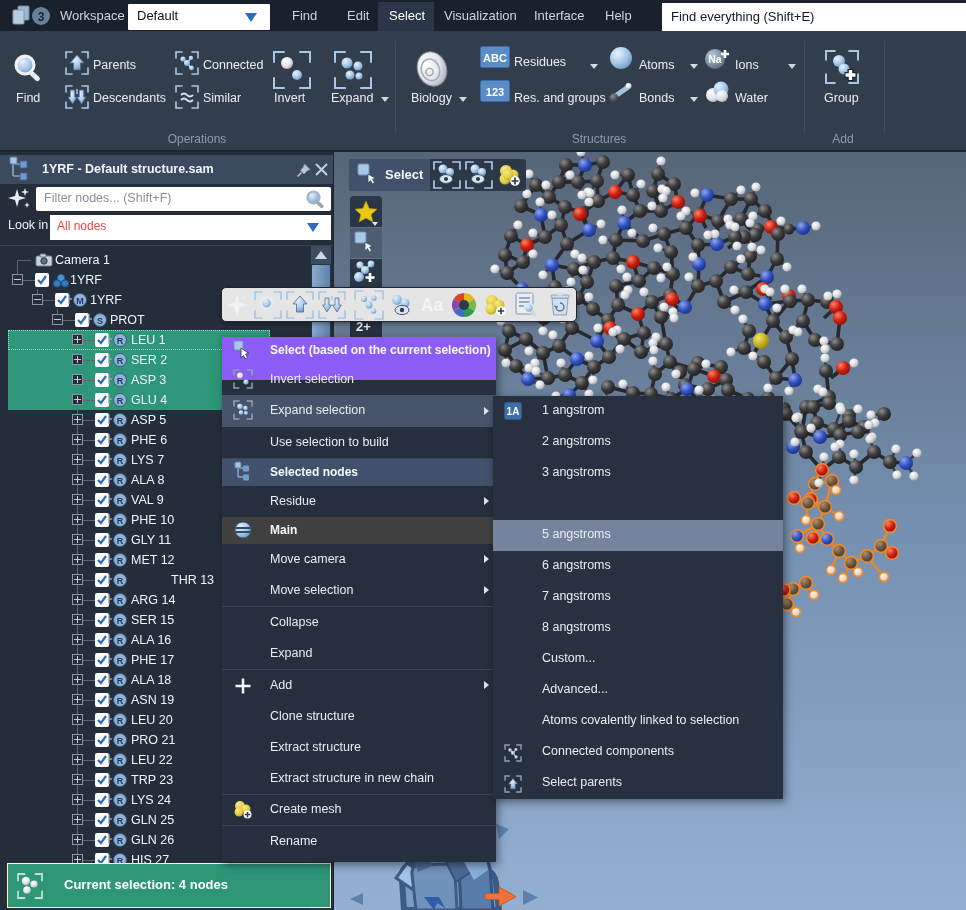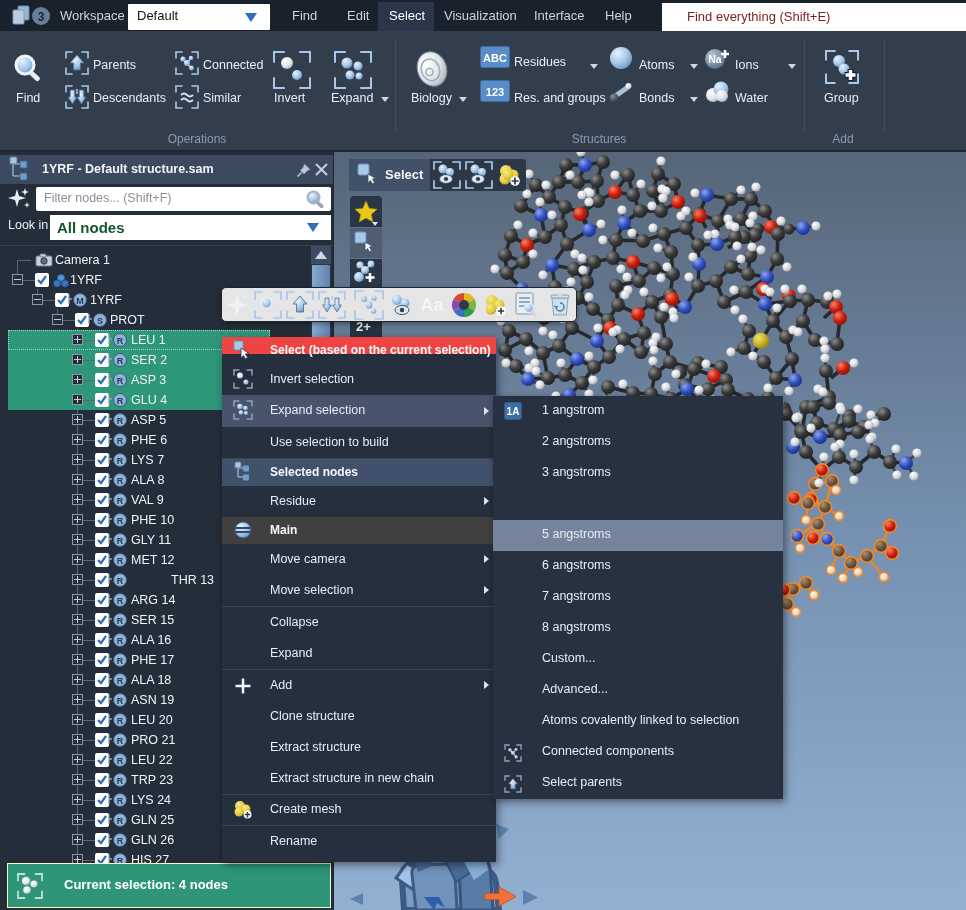--- a/index.html
+++ b/index.html
@@ -6,39 +6,39 @@
 font-family:"Liberation Sans",sans-serif;}
 .abs{position:absolute;}
 #page{position:relative;width:966px;height:910px;}
 
 #topbar{position:absolute;left:0;top:0;width:966px;height:31px;background:#19212d;}
 #topbar .mi{position:absolute;top:0;height:31px;line-height:31px;color:#ccd4de;font-size:13px;}
 #seltab{position:absolute;left:378px;top:2px;width:56px;height:29px;background:#2b3749;}
 #wsdrop{position:absolute;left:128px;top:4px;width:142px;height:26px;background:#fff;border-radius:1px;}
 #wsdrop span{position:absolute;left:9px;top:4px;font-size:13px;color:#111;}
 #findbox{position:absolute;left:662px;top:3px;width:304px;height:28px;background:#fff;}
-#findbox span{position:absolute;left:25px;top:6px;font-size:13px;color:#7f1d1d;}
+#findbox span{position:absolute;left:9px;top:6px;font-size:13px;color:#0f172a;}
 
 #ribbon{position:absolute;left:0;top:31px;width:966px;height:119px;background:#333e4d;}
 .gsep{position:absolute;top:10px;width:1px;height:92px;background:#414d5d;}
 .glabel{position:absolute;top:101px;font-size:12px;color:#8b9cb1;width:120px;text-align:center;}
 .rlab{position:absolute;color:#e9eef4;font-size:12.5px;line-height:14px;}
 
 #mainarea{position:absolute;left:0;top:150px;width:966px;height:760px;background:#1e2631;}
 #viewport{position:absolute;left:334px;top:2px;width:632px;height:758px;
 background:linear-gradient(180deg,#566678 0%,#5f7086 12%,#7590b0 50%,#93b0d2 100%);}
 
 #lpanel{position:absolute;left:0;top:2px;width:333px;height:758px;background:#242d3a;}
 #ptitle{position:absolute;left:0;top:3px;width:333px;height:29px;background:#3b4a5f;}
 #ptitle .t{position:absolute;left:42px;top:7px;font-size:12.5px;font-weight:bold;color:#f2f5f8;}
 #filtin{position:absolute;left:36px;top:35px;width:295px;height:24px;background:#fff;border-radius:2px;}
 #filtin span{position:absolute;left:8px;top:4px;font-size:12.5px;color:#8a9099;}
 .lookin{position:absolute;left:8px;top:66px;font-size:12.5px;color:#eef2f6;}
 #lookdrop{position:absolute;left:50px;top:63px;width:281px;height:25px;background:#fff;}
-#lookdrop span{position:absolute;left:7px;top:4px;font-size:15px;color:#14532d;font-weight:bold;}
+#lookdrop span{position:absolute;left:7px;top:4px;font-size:12px;color:#ef4444;}
 #treesep{position:absolute;left:0;top:93px;width:333px;height:1px;background:#39434f;}
 #tree{position:absolute;left:0;top:94px;width:333px;height:664px;}
 .trow{position:absolute;left:0;width:308px;height:20px;}
 .trow.sel{background:#2e9679;}
 .tlabel{position:absolute;top:3px;font-size:12.5px;color:#f0f4f8;white-space:nowrap;}
 .tline{position:absolute;background:#5a6576;}
 .ebox{position:absolute;width:11px;height:11px;border:1px solid #8b96a6;background:#242d3a;}
 .ebox .h{position:absolute;left:1px;top:4px;width:7px;height:1px;background:#c5cdd8;}
 .ebox .v{position:absolute;left:4px;top:1px;width:1px;height:7px;background:#c5cdd8;}
 .cbx{position:absolute;width:14px;height:14px;background:#fdfdfd;border-radius:2px;}
@@ -2225,21 +2225,21 @@
           <rect x="19" y="20" width="6" height="3" rx="1.5" transform="rotate(43 19.5 20.5)" fill="#cdd7e0"></rect>
         </svg>
         <svg class="abs" style="left:326px;top:3px;" width="24" height="28" viewBox="0 0 24 28">
           <path d="M4 7 H20 L18.4 24 H5.6 Z" fill="#cfe0ef" stroke="#8aa2ba"></path>
           <rect x="3" y="4" width="18" height="3" rx="1" fill="#cfe0ef" stroke="#8aa2ba"></rect>
           <rect x="9" y="1.5" width="6" height="3" rx="1" fill="#cfe0ef"></rect>
           <path d="M12 12 a4 4 0 1 1 -4 4 M8 16 l-1.6-1.2 M8 16 l2-0.4" stroke="#5a748e" stroke-width="1.4" fill="none"></path>
         </svg>
       </div>
 <div id="cmenu">
-        <div class="mrow hdr" style="top:0px;height:17px;background:#ef4444;">
+        <div class="mrow hdr" style="top:0px;height:43px;background:#8b5cf6;">
           <svg class="abs" style="left:10px;top:2px;" width="22" height="22" viewBox="0 0 22 22">
             <rect x="2" y="2" width="9" height="9" rx="1" fill="#a8c8e8" stroke="#6d93bb"></rect>
             <path d="M9 9 L9 19 L11.5 16.5 L13.5 20 L15.5 18.5 L13.5 15 L17 14.5 Z" fill="#f5f8fb" stroke="#2c3a4a" stroke-width="0.8"></path>
           </svg>
           <div class="t" style="top:6px;">Select (based on the current selection)</div>
         </div>
         <div class="mrow" style="top:27px;height:31px;">
           <svg class="abs" style="left:10px;top:4px;" width="22" height="22" viewBox="0 0 22 22">
             <defs>
 <radialGradient id="gb" cx="0.35" cy="0.3" r="0.9">

